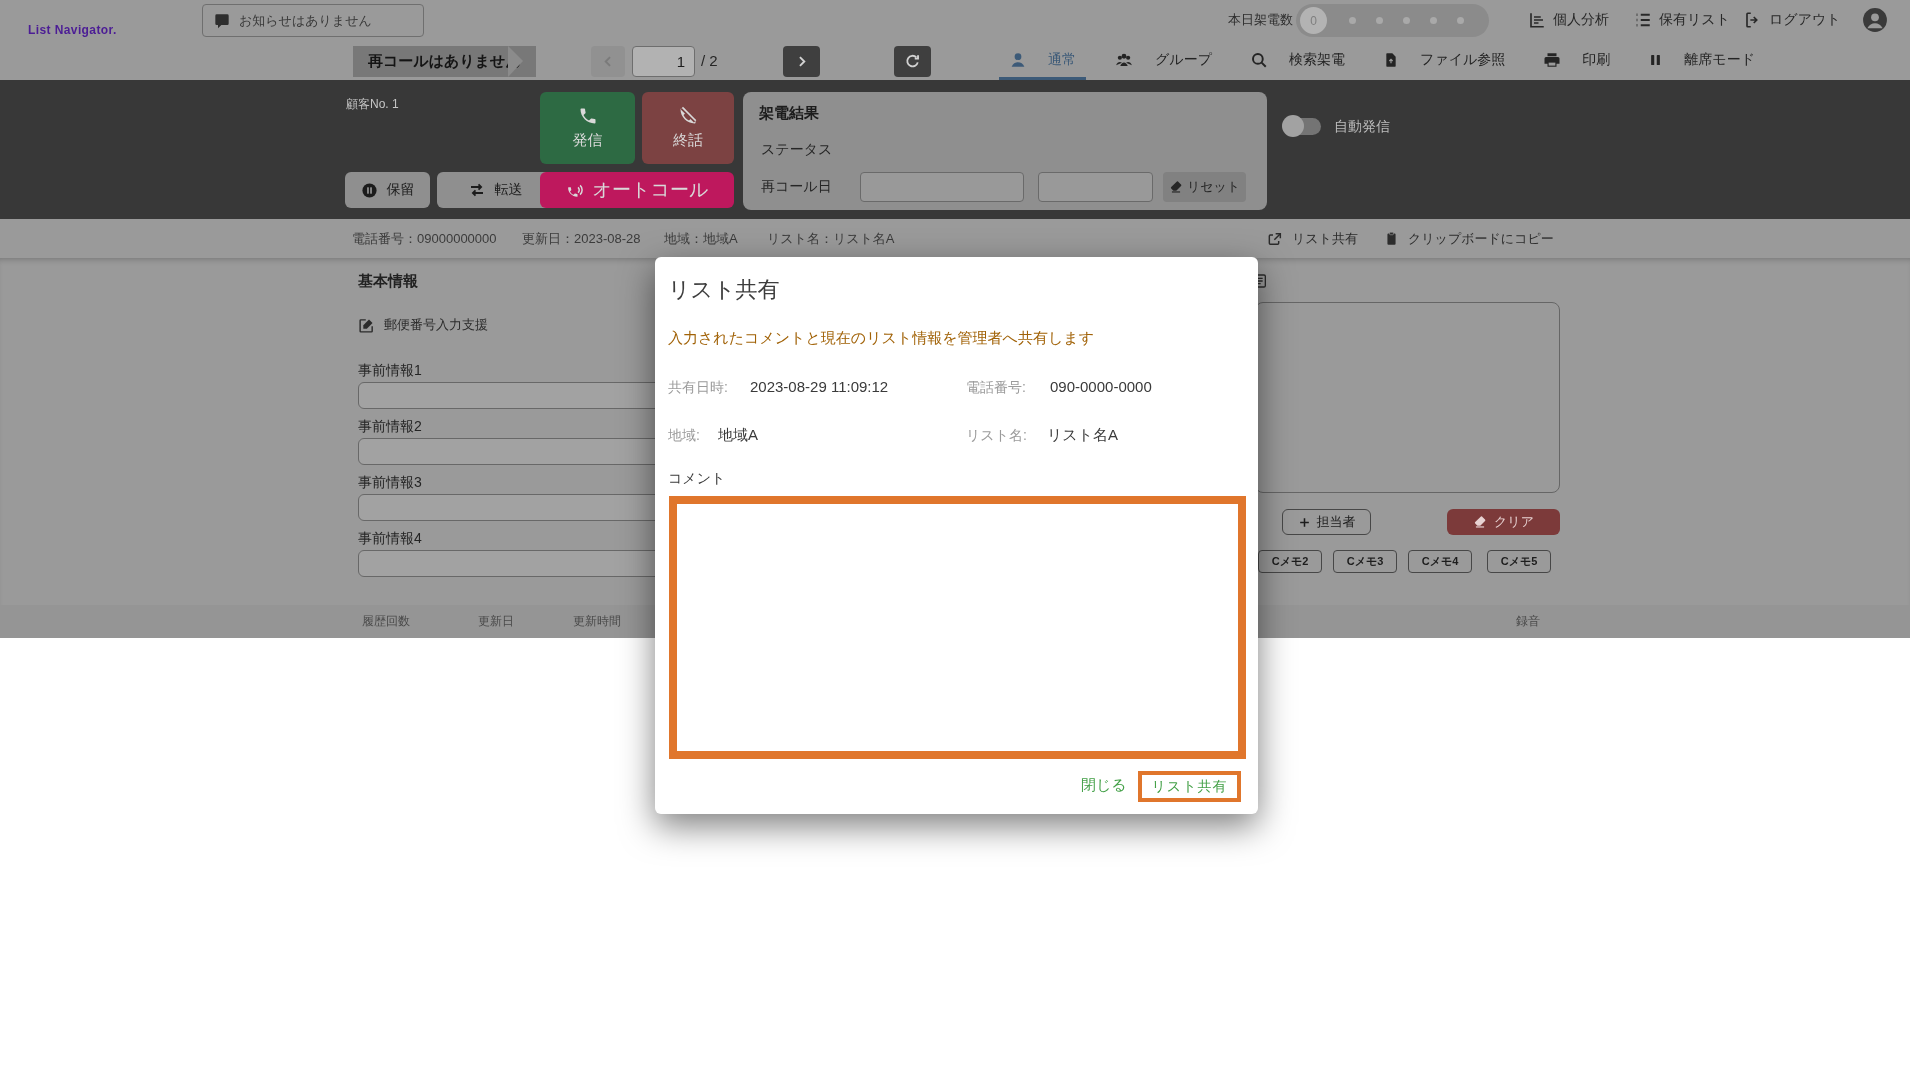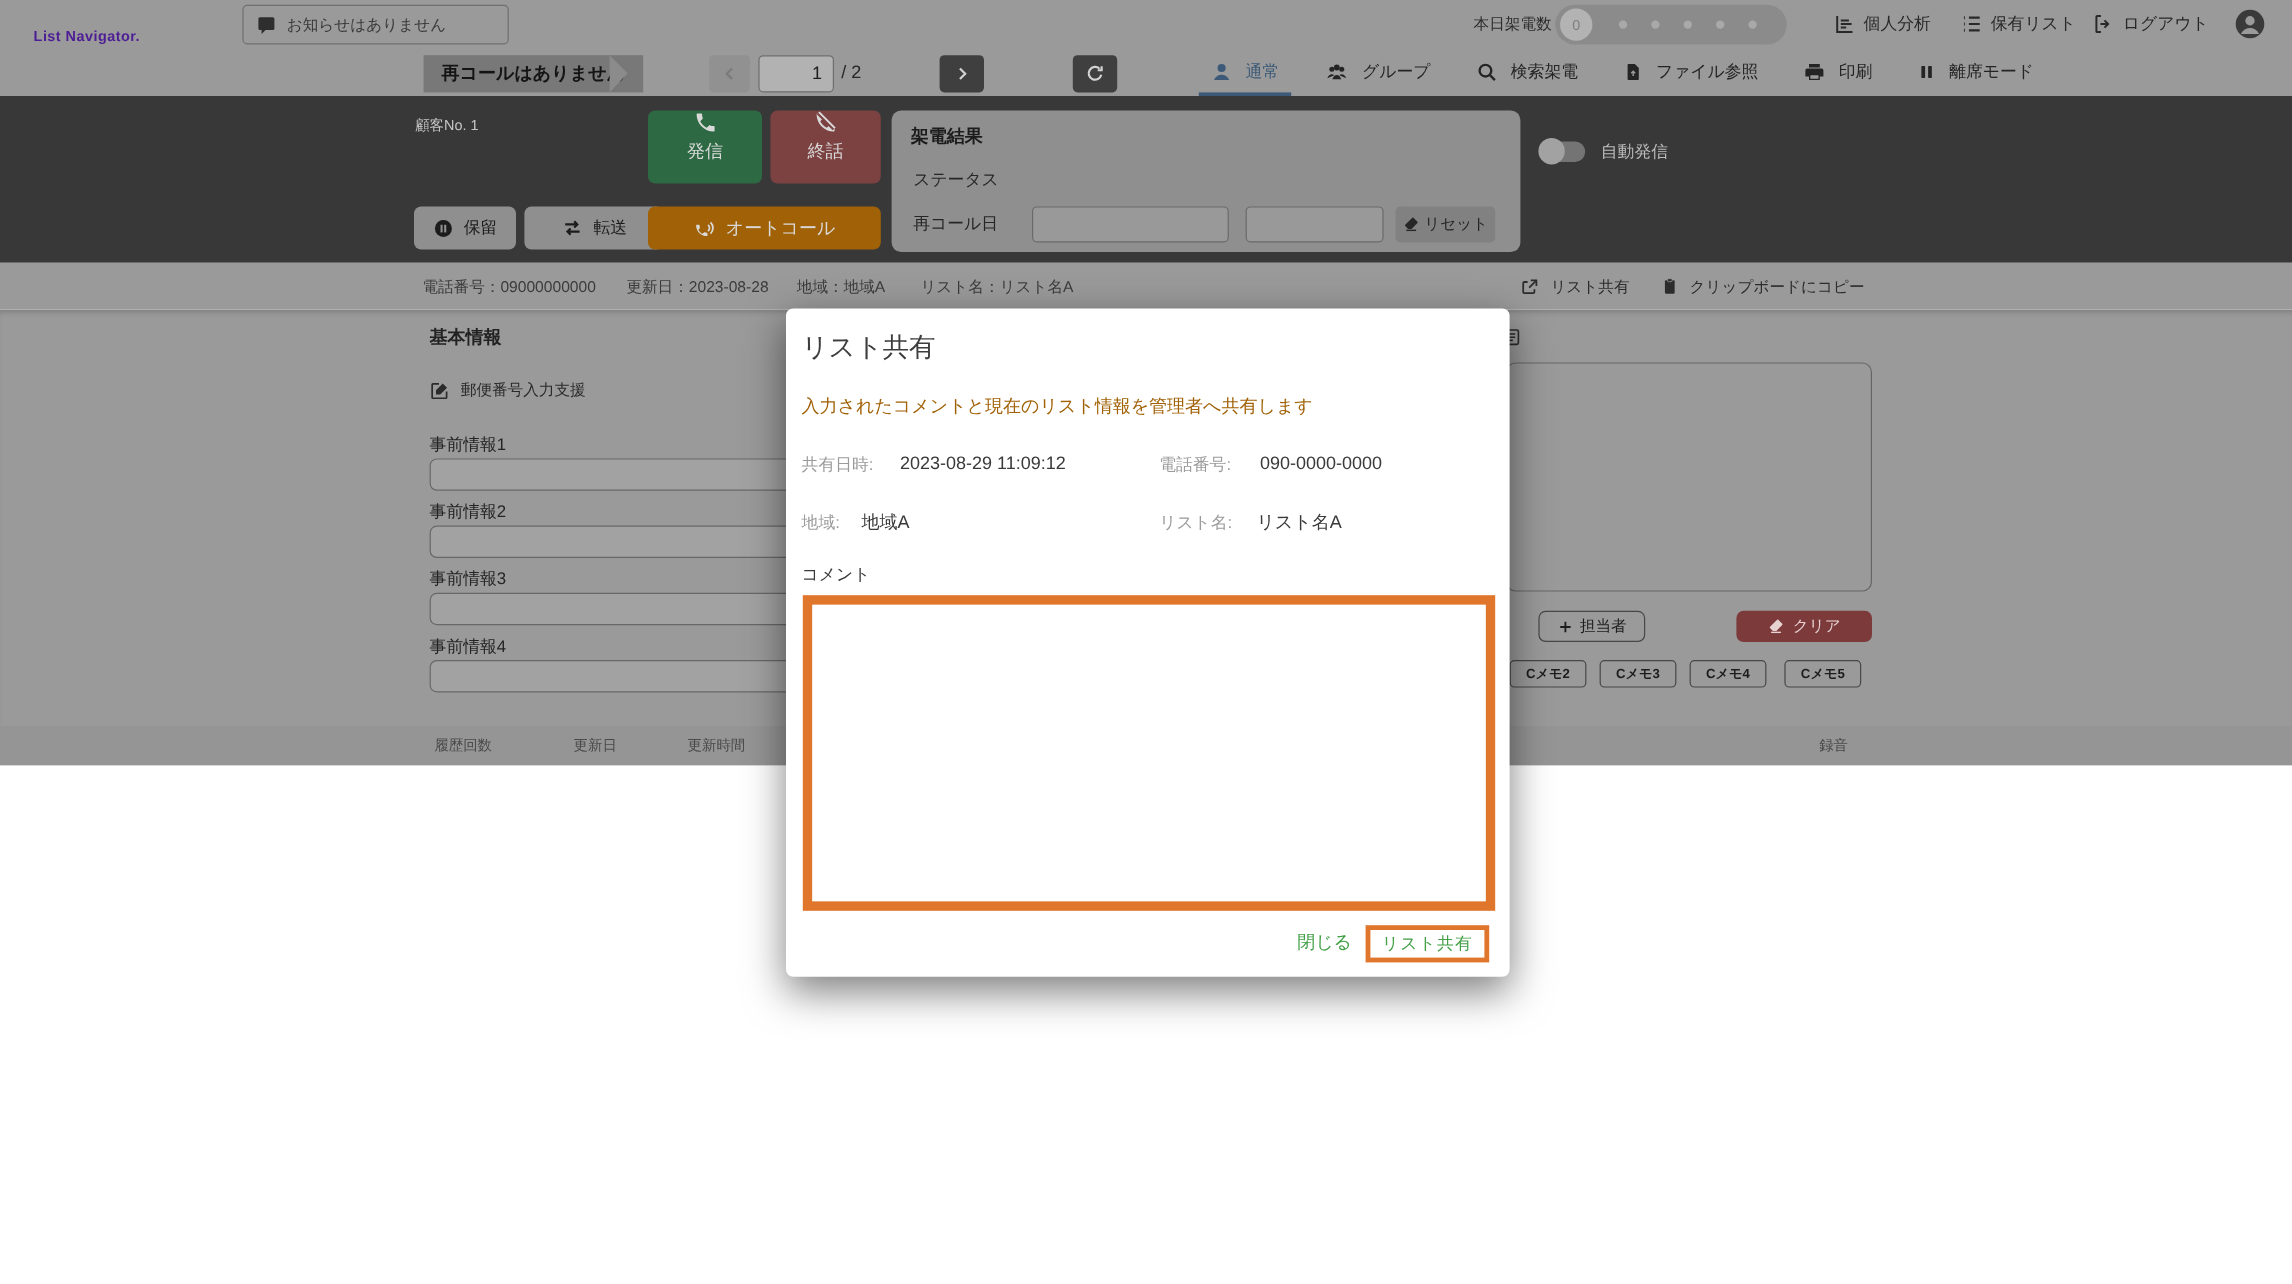--- a/index.html
+++ b/index.html
@@ -28,32 +28,32 @@
   
   .toolbar { top:40px; left:0; width:1910px; height:40px; background:#9a9a9a; }
   .recall-chip { left:353px; top:6px; height:31px; background:#787878; display:flex; align-items:center; padding:0 15px; font-size:15px; font-weight:bold; color:#141414; }
   .recall-arrow { left:508px; top:6px; width:0; height:0; border-top:15px solid transparent; border-bottom:16px solid transparent; border-left:15px solid #8b8b8b; }
   .sq-btn { top:6px; height:31px; border-radius:4px; display:flex; align-items:center; justify-content:center; }
   .btn-light { background:#919191; color:#7a7a7a; }
   .btn-dark  { background:#3f3f3f; color:#d2d2d2; }
   .pager-input { left:632px; top:6px; width:63px; height:31px; background:#b2b2b2; border:1px solid #6e6e6e; border-radius:4px; text-align:right; padding-right:9px; font-size:15px; color:#1e1e1e; font-family:inherit; }
   .pager-total { left:701px; top:0; height:40px; display:flex; align-items:center; font-size:15px; color:#262626; }
   .tabs { left:1005px; top:0; height:40px; display:flex; align-items:stretch; gap:30px; }
-  .tab { position:relative; display:flex; align-items:center; gap:11px; font-size:14px; color:#242424; padding:0 4px;text-align:center; }
+  .tab { position:relative; display:flex; align-items:center; gap:21px; font-size:14px; color:#242424; padding:0 4px;text-align:center; }
   .tab.active { color:#3c5a78; }
   .tab.active::after { content:""; position:absolute; left:-6px; right:-6px; bottom:0; height:3px; background:#3c5a78; }
 
   
   .callband { top:80px; left:0; width:1910px; height:139px; background:#383838; }
   .cust-label { left:346px; top:16px; font-size:12px; color:#c7c7c7; }
   .phone-group { left:350px; top:35px; width:204px; height:45px; background:#c9c9c9; border-radius:6px; display:flex; overflow:hidden; }
   .phone-input { flex:1; border:none; outline:none; background:transparent; font-size:19px; color:#141414; padding-left:13px; font-family:inherit; min-width:0; }
   .phone-sep { width:1px; background:#8f8f8f; margin:4px 0; }
   .dialpad-btn { width:40px; display:flex; align-items:center; justify-content:center; color:#2c2c2c; }
-  .bigbtn { top:12px; width:95px; height:61px; border-radius:6px; display:flex; flex-direction:column; align-items:center; gap:5px; color:#d9d9d9; font-size:15px; }
+  .bigbtn { top:12px; width:95px; height:72px; border-radius:6px; display:flex; flex-direction:column; align-items:center; justify-content:center; gap:5px; color:#d9d9d9; font-size:15px; }
   .smbtn { top:92px; height:36px; border-radius:6px; display:flex; align-items:center; justify-content:center; gap:9px; font-size:14px; }
   .gray-btn { background:#8f8f8f; color:#1c1c1c; }
   .result-card { left:743px; top:12px; width:524px; height:118px; background:#8f8f8f; border-radius:8px; }
   .result-title { left:16px; top:12px; font-size:15px; font-weight:bold; color:#1c1c1c; }
   .fieldlabel { font-size:14px; color:#262626; }
   .select-box { left:117px; top:43px; width:293px; height:30px; background:#989898; border:1px solid #6a6a6a; border-radius:4px; display:flex; align-items:center; padding:0 12px; font-size:14px; color:#1c1c1c; }
   .caret { margin-left:auto; width:0; height:0; border-left:6px solid transparent; border-right:6px solid transparent; border-top:7px solid #3c3c3c; }
   .mini-input { top:80px; height:30px; background:#999999; border:1px solid #6a6a6a; border-radius:4px; }
   .reset-btn { left:420px; top:80px; width:83px; height:30px; background:#818181; border-radius:4px; display:flex; align-items:center; justify-content:center; gap:4px; font-size:13px; color:#262626; }
   .toggle { left:1285px; top:38px; width:36px; height:17px; background:#747474; border-radius:9px; }
@@ -281,21 +281,21 @@
   <div class="abs smbtn gray-btn" style="left:437px;width:116px">
     <span>
       <svg width="18" height="18" viewBox="0 0 24 24" fill="none" stroke="#1c1c1c" stroke-width="2.4">
           <path d="M4 8h13M14 4.5L17.5 8 14 11.5"></path>
           <path d="M20 16H7M10 12.5L6.5 16l3.5 3.5"></path>
         </svg>
     </span>
     <span>転送</span>
   </div>
 
-  <div class="abs smbtn" style="left:540px;width:194px;background:#a16207;color:#d9d9d9;font-size:15px">
+  <div class="abs smbtn" style="left:540px;width:194px;background:#be185d;color:#d9d9d9;font-size:19px">
     <span>
       <svg width="18" height="18" viewBox="0 0 24 24">
           <g transform="scale(0.7) translate(1,9)">
             <path fill="#d9d9d9" d="M6.6 10.8c1.5 3 3.6 5.1 6.6 6.6l2.2-2.2c.3-.3.7-.4 1-.2 1.2.4 2.4.6 3.6.6.6 0 1 .4 1 1V20c0 .6-.4 1-1 1C10.8 21 3 13.2 3 4c0-.6.4-1 1-1h3.5c.6 0 1 .4 1 1 0 1.2.2 2.4.6 3.6.1.3 0 .7-.2 1l-2.3 2.2z"></path>
           </g>
           <path d="M16 8.5a4.5 4.5 0 0 1 0 7" stroke="#d9d9d9" stroke-width="2" fill="none"></path>
           <path d="M18.8 5.8a8.5 8.5 0 0 1 0 12.4" stroke="#d9d9d9" stroke-width="2" fill="none"></path>
         </svg>
     </span>
     <span>オートコール</span>

